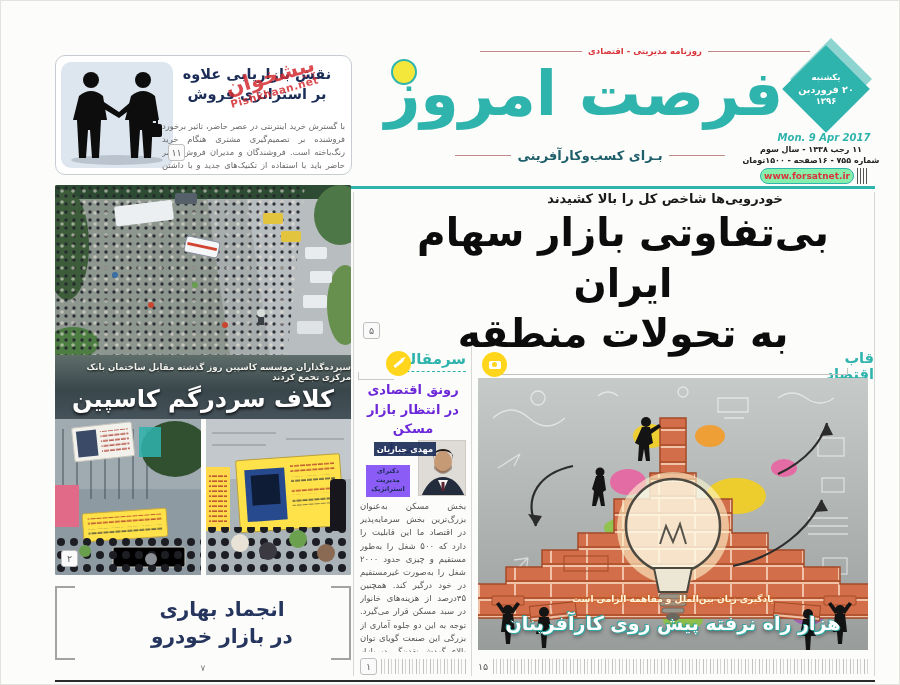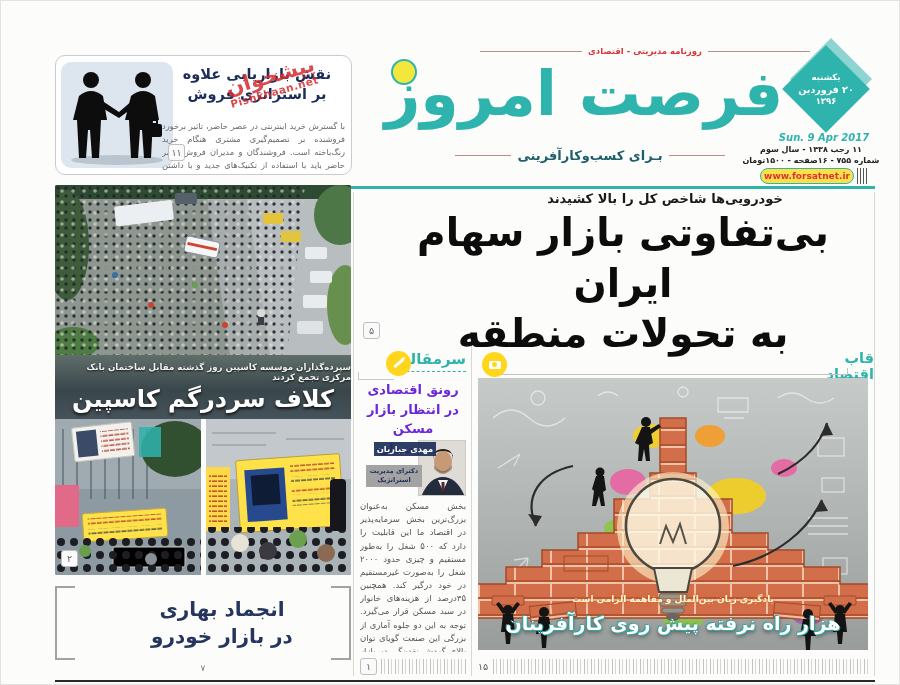--- a/index.html
+++ b/index.html
@@ -29,21 +29,21 @@
 
   .diamond-wrap{left:786px;top:50px;width:80px;height:80px;}
   .dia{position:absolute;transform:rotate(45deg);}
   .dia.back{left:16px;top:0;width:58px;height:58px;background:#8ed4d0;}
   .dia.front{left:9px;top:8px;width:62px;height:62px;background:#2fb3ad;}
   .dia-text{position:absolute;inset:0;display:flex;flex-direction:column;align-items:center;justify-content:center;color:#fff;font-weight:bold;line-height:1.35;}
   .dia-text .d1{font-size:8.5px;}.dia-text .d2{font-size:9.5px;}.dia-text .d3{font-size:8.5px;}
   .date-en{left:768px;top:132px;width:112px;text-align:center;color:#2fb3ad;font-weight:bold;font-size:10px;font-style:italic;}
   .hijri{left:742px;top:145px;width:138px;text-align:center;color:#222;font-size:8px;font-weight:bold;}
   .issue{left:742px;top:156px;width:138px;text-align:center;color:#222;font-size:8px;font-weight:bold;}
-  .site-box{left:760px;top:168px;width:94px;height:16px;border:1.5px solid #2fb3ad;border-radius:8px;background:#fde047;display:flex;align-items:center;justify-content:center;color:#d8343a;font-size:9px;font-weight:bold;}
+  .site-box{left:760px;top:168px;width:94px;height:16px;border:1.5px solid #2fb3ad;border-radius:8px;background:#86efac;display:flex;align-items:center;justify-content:center;color:#d8343a;font-size:9px;font-weight:bold;}
   .vbars{left:857px;top:168px;width:11px;height:16px;background:repeating-linear-gradient(90deg,#555 0 1px,transparent 1px 3px);}
   .mast-rule{left:55px;top:186px;width:820px;height:2.5px;background:#2fb3ad;}
 
   
   .vsep{width:1px;background:#d7d7d4;}
   .bottom-rule{left:55px;top:680px;width:820px;height:2px;background:#2b2b2b;}
 
   
   .kicker{left:455px;top:191px;width:420px;text-align:center;font-size:13px;font-weight:bold;color:#1a1a1a;}
   .headline{left:368px;top:208px;width:510px;text-align:center;color:#0c0c0c;font-weight:bold;font-size:39px;line-height:1.3;}
@@ -69,21 +69,21 @@
   .ed-head .lbl{position:absolute;right:2px;top:2px;font-size:15px;font-weight:bold;color:#2fb3ad;border-bottom:1px dashed #2fb3ad;padding-bottom:3px;}
   .icon-disc{width:25px;height:25px;border-radius:50%;background:#ffd61c;position:absolute;display:flex;align-items:center;justify-content:center;}
   .ed-disc{left:28px;top:3px;}
   .pen{width:11px;height:3px;background:#fff;transform:rotate(-40deg);border-radius:1px;position:relative;}
   .pen:after{content:"";position:absolute;right:-4px;top:-1px;border-left:5px solid #fff;border-top:2.5px solid transparent;border-bottom:2.5px solid transparent;}
   .ed-bracket{left:358px;top:372px;width:36px;height:8px;border-left:1px solid #c9c9c6;border-bottom:1px solid #c9c9c6;}
   .ed-title{left:359px;top:380px;width:108px;text-align:center;font-size:13px;font-weight:bold;color:#6d28d9;line-height:1.5;}
   .author{left:360px;top:440px;width:106px;height:56px;}
   .author-photo{position:absolute;right:0;top:0;width:48px;height:56px;background:#dfdbd6;border:1px solid #cfcac4;overflow:hidden;}
   .author-name{position:absolute;left:14px;top:2px;width:62px;background:rgba(28,46,88,.92);color:#fff;font-size:8.3px;font-weight:bold;text-align:center;padding:2px 0;}
-  .author-role{position:absolute;left:6px;top:25px;width:56px;background:#a3a3a3;color:#1c2e58;font-size:6.6px;font-weight:bold;text-align:center;border-radius:0;padding:2px 1px;line-height:1.4;}
+  .author-role{position:absolute;left:6px;top:25px;width:44px;background:#8b5cf6;color:#1c2e58;font-size:6.6px;font-weight:bold;text-align:center;border-radius:0;padding:2px 1px;line-height:1.4;}
   .ed-body{left:360px;top:500px;width:106px;height:152px;overflow:hidden;font-size:8.5px;line-height:1.55;color:#555;text-align:justify;}
   .ed-foot{left:360px;top:658px;width:108px;height:17px;display:flex;align-items:center;gap:4px;}
   .barcode{height:15px;flex:1;background:repeating-linear-gradient(90deg,#c2c2c0 0 1px,transparent 1px 3px,#d6d6d4 3px 4px,transparent 4px 7px);}
 
   
   .frame-head-lbl{left:798px;top:350px;width:76px;text-align:right;font-size:14.5px;font-weight:bold;color:#2fb3ad;}
   .frame-line{left:496px;top:368px;width:352px;height:7px;border-bottom:1px solid #c2c2bf;border-left:1px solid #c2c2bf;border-right:1px solid #c2c2bf;}
   .frame-disc{left:482px;top:352px;}
   .cam{width:12px;height:8px;background:#fff;border-radius:1.5px;position:relative;}
   .cam:after{content:"";position:absolute;left:3.5px;top:1.5px;width:5px;height:5px;border-radius:50%;background:#ffd61c;}
@@ -138,21 +138,21 @@
 
   <div class="abs diamond-wrap">
     <div class="dia back"></div>
     <div class="dia front"></div>
     <div class="dia-text rtl">
       <span class="d1">یکشنبه</span>
       <span class="d2">۲۰ فروردین</span>
       <span class="d3">۱۳۹۶</span>
     </div>
   </div>
-  <div class="abs date-en">Sun. 9 Apr 2017</div>
+  <div class="abs date-en">Mon. 9 Apr 2017</div>
   <div class="abs hijri rtl">۱۱ رجب ۱۴۳۸ - سال سوم</div>
   <div class="abs issue rtl">شماره ۷۵۵ - ۱۶صفحه - ۱۵۰۰تومان</div>
   <div class="abs site-box">www.forsatnet.ir</div>
   <div class="abs vbars"></div>
   <div class="abs mast-rule"></div>
 
   <div class="abs vsep" style="left:353px;top:192px;height:484px;"></div>
   <div class="abs vsep" style="left:471px;top:345px;height:331px;"></div>
   <div class="abs vsep" style="left:874px;top:192px;height:484px;"></div>
   <div class="abs bottom-rule"></div>

